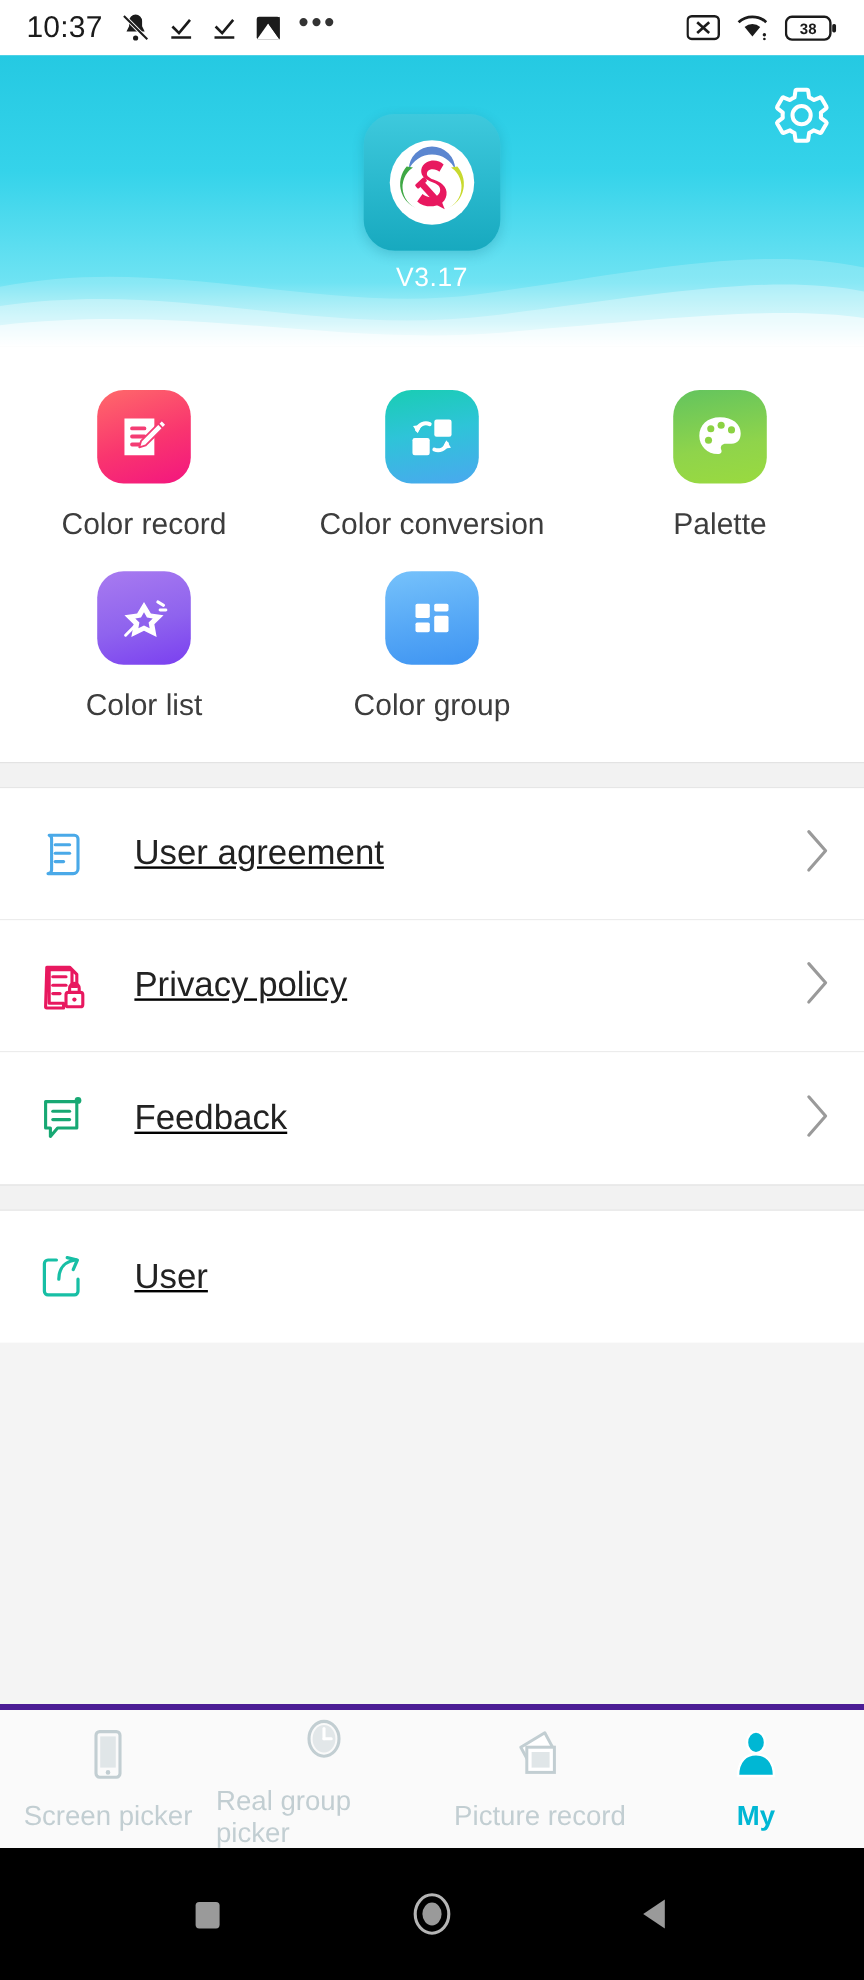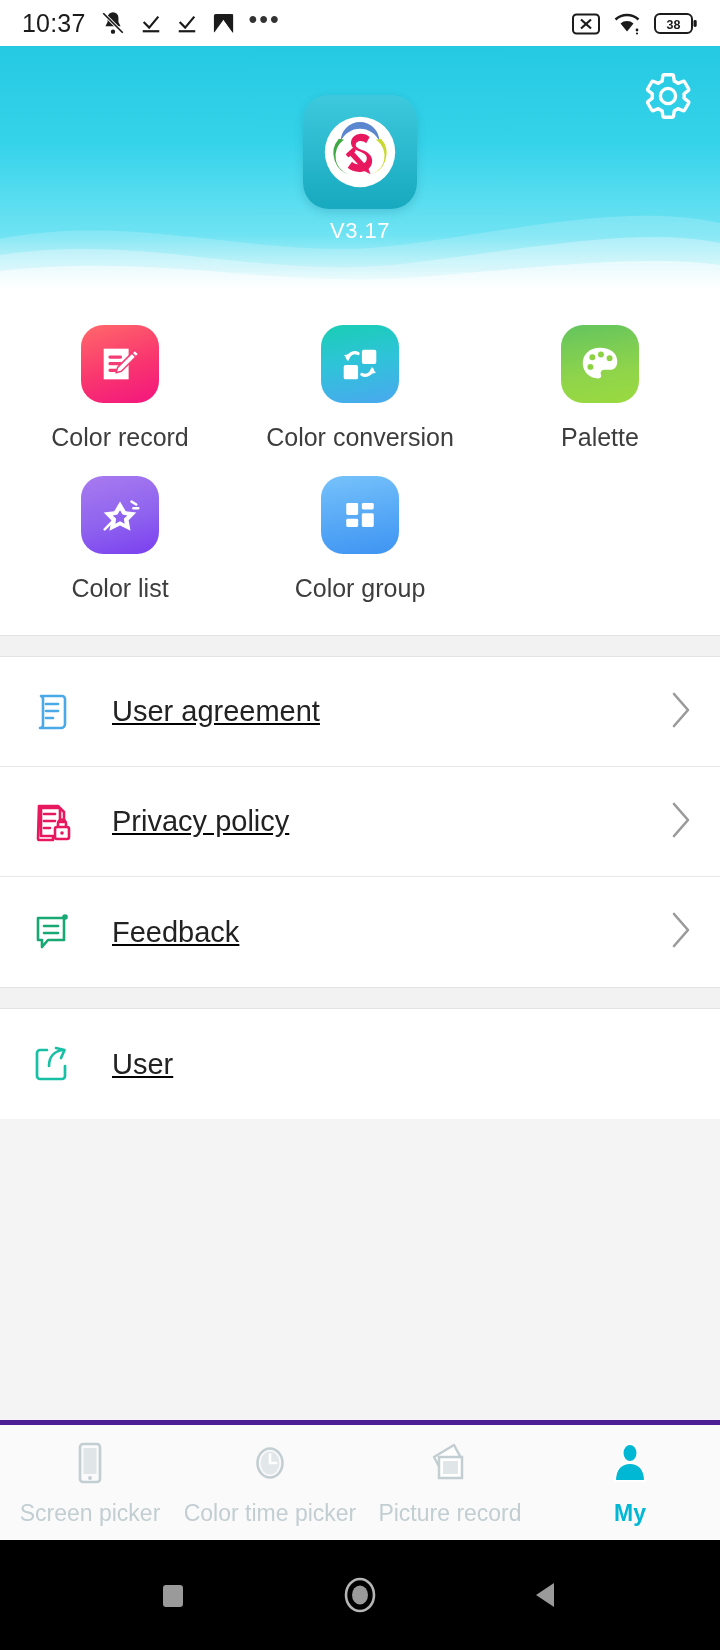--- a/index.html
+++ b/index.html
@@ -12,21 +12,21 @@
   .phone { position:relative; width:720px; height:1650px; background:#f4f4f4; }
 
   
   .statusbar {
     position:relative; height:46px; width:100%;
     background:#ffffff; display:flex; align-items:center;
     padding:0 22px; color:#202020;
   }
   .sb-left { display:flex; align-items:center; gap:14px; }
   .sb-time { font-size:25px; letter-spacing:.2px; color:#1b1b1b; }
-  .sb-right { margin-left:auto; display:flex; align-items:flex-end; gap:13px; }
+  .sb-right { margin-left:auto; display:flex; align-items:flex-start; gap:13px; }
   .sb-ico { display:inline-flex; align-items:center; justify-content:center; }
   .dots { font-size:25px; letter-spacing:2px; line-height:1; color:#333; padding-bottom:7px;}
 
   
   .header {
     position:relative; height:243px; width:100%;
     background:linear-gradient(180deg,#25c9e2 0%,#35d3ea 40%,#6fe3f3 78%,#bdf2f9 92%,#ffffff 100%);
     overflow:hidden;
   }
   .waves { position:absolute; left:0; bottom:0; width:100%; height:96px; }
@@ -363,21 +363,21 @@
 
     <div class="tab">
       <span>
         <svg width="42" height="48" viewBox="0 0 42 48">
           <ellipse cx="21" cy="24" rx="12.5" ry="14.5" fill="none" stroke="#c2ced2" stroke-width="2.6"></ellipse>
           <ellipse cx="21" cy="24" rx="9.5" ry="11.5" fill="#c2ced2" opacity="0.42"></ellipse>
           <line x1="21" y1="15.5" x2="21" y2="24" stroke="#ffffff" stroke-width="2.6" stroke-linecap="round"></line>
           <line x1="21" y1="24" x2="27" y2="24" stroke="#ffffff" stroke-width="2.6" stroke-linecap="round"></line>
         </svg>
       </span>
-      <span class="tab-label">Color time picker</span>
+      <span class="tab-label">Real group picker</span>
     </div>
 
     <div class="tab">
       <span>
         <svg width="46" height="48" viewBox="0 0 46 48">
           <polygon points="7,18 27,6 34,19 14,31" fill="#ffffff" stroke="#c2ced2" stroke-width="2.5" stroke-linejoin="round"></polygon>
           <rect x="12" y="18" width="23" height="21" fill="#ffffff" stroke="#c2ced2" stroke-width="2.5"></rect>
           <rect x="16" y="22" width="15" height="13" fill="#c2ced2" opacity="0.5"></rect>
         </svg>
       </span>

